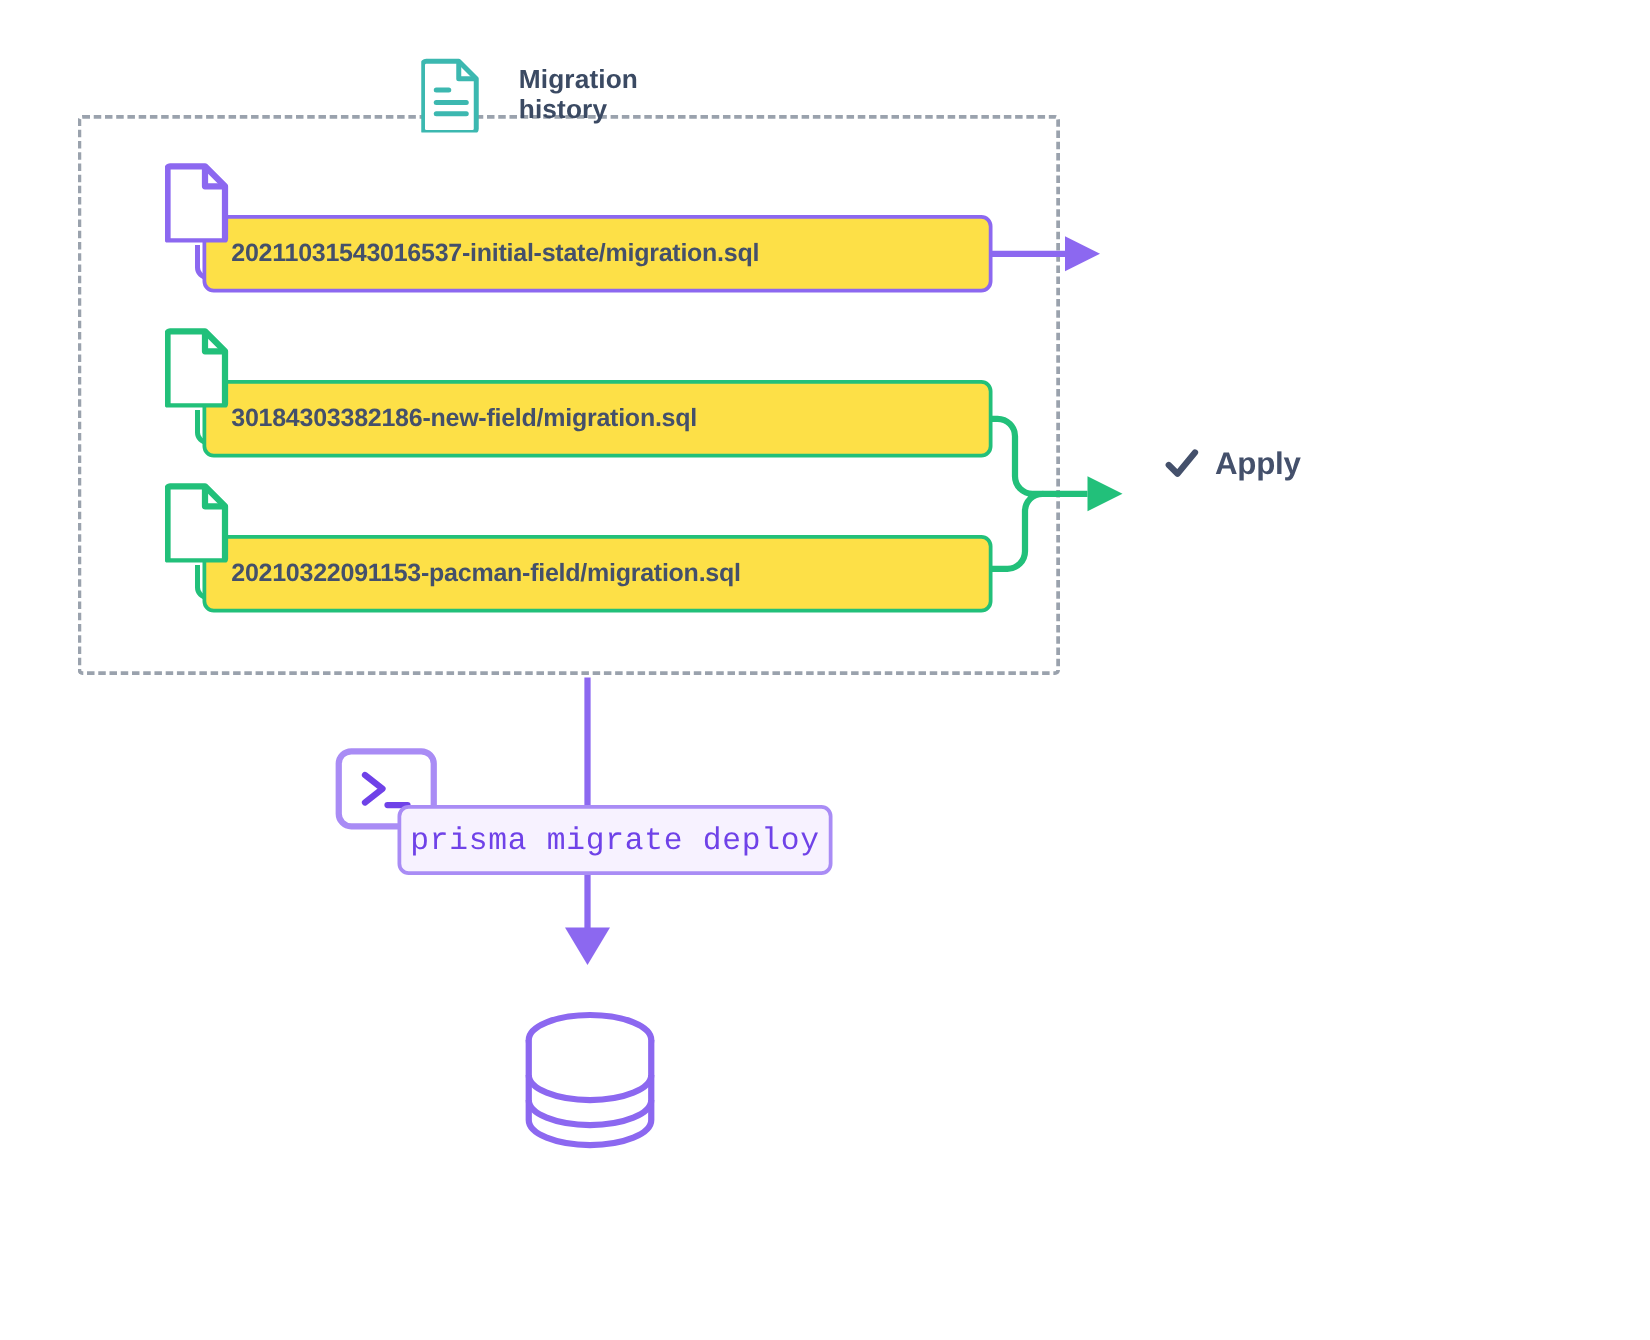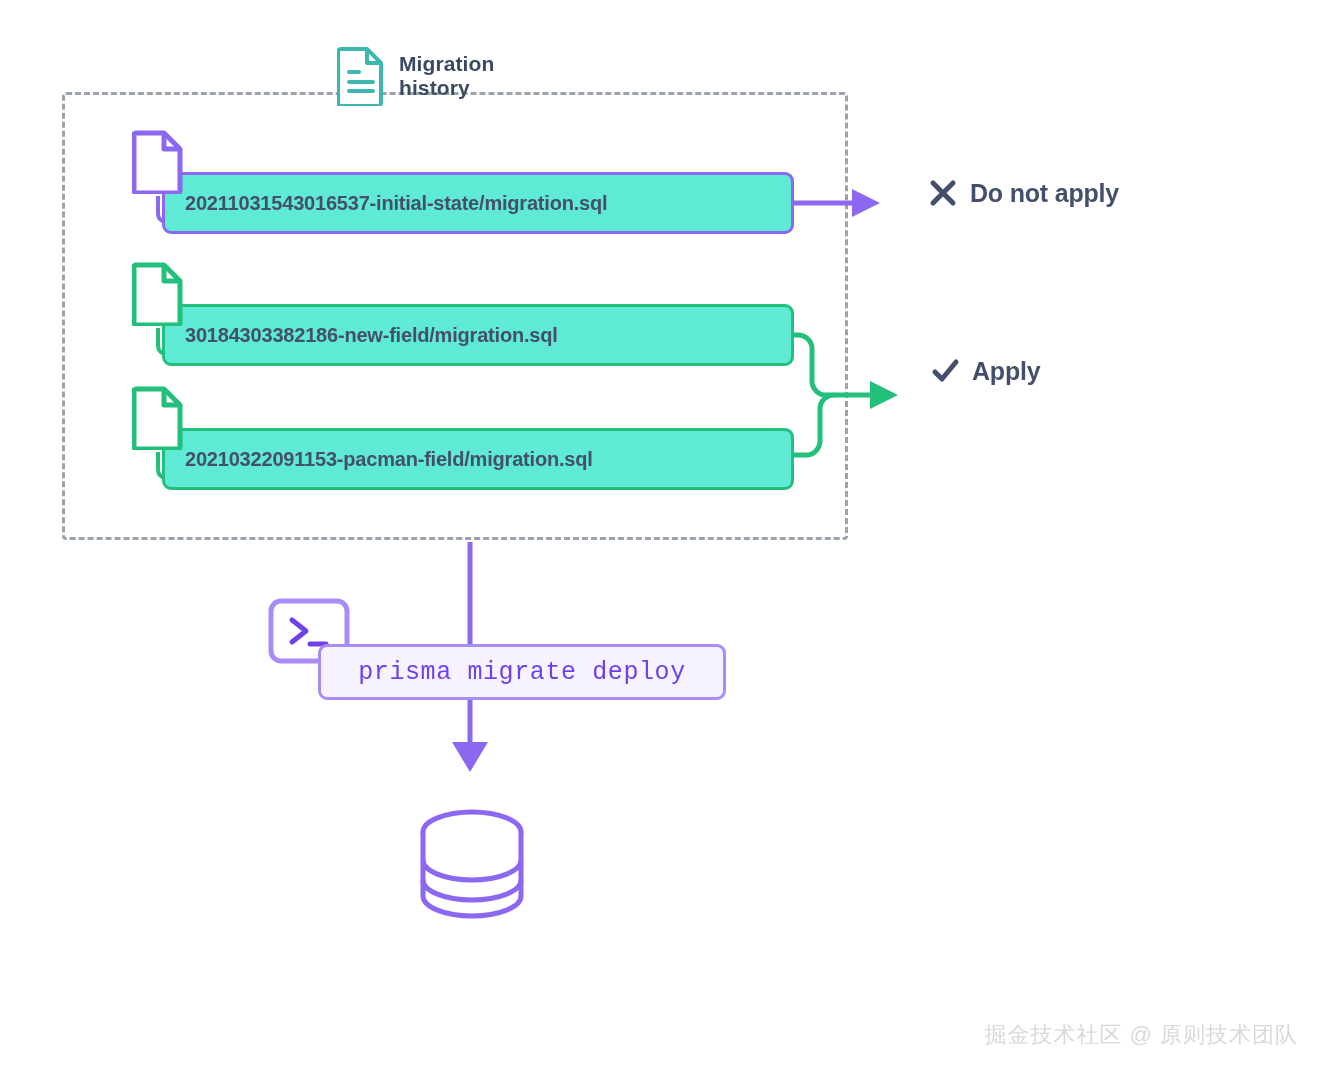--- a/index.html
+++ b/index.html
@@ -10,34 +10,34 @@
   .canvas{position:absolute;inset:0;}
 
   
   .dashed-box{
     position:absolute;left:62px;top:92px;width:786px;height:448px;
     border:3px dashed #9aa2ad;border-radius:4px;box-sizing:border-box;
   }
 
   
   .header{
-    position:absolute;left:337px;top:46px;display:flex;align-items:center;gap:14px;
+    position:absolute;left:337px;top:46px;display:flex;align-items:center;gap:30px;
   }
   .header-label{
     font-size:21px;font-weight:700;color:#3b4a63;line-height:1.15;letter-spacing:.1px;
     white-space:pre-line;
   }
   .doc-icon{width:48px;height:60px;display:block;}
 
   
   .row{position:absolute;height:62px;display:flex;align-items:center;}
   .row .pill{
     position:absolute;left:30px;top:0;height:62px;width:auto;
     display:flex;align-items:center;box-sizing:border-box;
-    border-radius:9px;border:3px solid;background:#5eead4;
+    border-radius:9px;border:3px solid;background:#fde047;
     padding:0 20px;
   }
   .pill-text{
     font-size:20px;font-weight:700;color:#44506b;white-space:nowrap;letter-spacing:-.2px;
   }
   .file-icon{position:absolute;left:0;top:-42px;width:52px;height:64px;z-index:3;}
 
   .row1{left:132px;top:172px;}
   .row1 .pill{border-color:#8c68f0;width:632px;}
   .row2{left:132px;top:304px;}
@@ -51,21 +51,21 @@
   
   .result{position:absolute;display:flex;align-items:center;gap:12px;}
   .result-text{font-size:25px;font-weight:700;color:#44506b;letter-spacing:-.2px;}
   .res-noapply{left:928px;top:178px;}
   .res-apply{left:930px;top:356px;}
   .mark{width:30px;height:30px;display:block;}
 
   
   .term-icon{position:absolute;left:268px;top:598px;width:82px;height:66px;}
   .cmd-box{
-    position:absolute;left:318px;top:644px;width:408px;height:56px;
+    position:absolute;left:318px;top:644px;width:348px;height:56px;
     box-sizing:border-box;border:3px solid #a98cf5;border-radius:9px;
     background:#f7f2ff;display:flex;align-items:center;justify-content:center;
   }
   .cmd-text{
     font-family:"Liberation Mono",monospace;font-size:25px;color:#6f42e8;letter-spacing:.6px;
   }
 
   
   .db{position:absolute;left:418px;top:808px;width:108px;height:112px;}
   .db-label{
@@ -144,27 +144,20 @@
   <div class="row row3">
     <svg class="file-icon" viewBox="0 0 52 64">
       <path d="M4 3 h28 l16 16 v42 a2 2 0 0 1 -2 2 h-42 a2 2 0 0 1 -2 -2 v-56 a2 2 0 0 1 2 -2 z" fill="#ffffff" stroke="#22c07a" stroke-width="5" stroke-linejoin="round"></path>
       <path d="M32 3 v16 h16" fill="none" stroke="#22c07a" stroke-width="5" stroke-linejoin="round"></path>
     </svg>
     <div class="pill">
       <span class="pill-text">20210322091153-pacman-field/migration.sql</span>
     </div>
   </div>
 
-  <div class="result res-noapply">
-    <svg class="mark" viewBox="0 0 30 30">
-      <line x1="5" y1="5" x2="25" y2="25" stroke="#44506b" stroke-width="5" stroke-linecap="round"></line>
-      <line x1="25" y1="5" x2="5" y2="25" stroke="#44506b" stroke-width="5" stroke-linecap="round"></line>
-    </svg>
-    <span class="result-text">Do not apply</span>
-  </div>
 
   <div class="result res-apply">
     <svg class="mark" viewBox="0 0 30 30">
       <polyline points="5,16 12,23 26,6" fill="none" stroke="#44506b" stroke-width="5" stroke-linecap="round" stroke-linejoin="round"></polyline>
     </svg>
     <span class="result-text">Apply</span>
   </div>
 
   <svg class="term-icon" viewBox="0 0 82 66">
     <rect x="3" y="3" width="76" height="60" rx="10" fill="#ffffff" stroke="#a98cf5" stroke-width="5"></rect>
@@ -176,15 +169,14 @@
     <span class="cmd-text">prisma migrate deploy</span>
   </div>
 
   <svg class="db" viewBox="0 0 108 112">
     <ellipse cx="54" cy="24" rx="49" ry="20" fill="#ffffff" stroke="#8c68f0" stroke-width="5"></ellipse>
     <path d="M5 24 v64 a49 20 0 0 0 98 0 v-64" fill="#ffffff" stroke="#8c68f0" stroke-width="5"></path>
     <path d="M5 52 a49 20 0 0 0 98 0" fill="none" stroke="#8c68f0" stroke-width="5"></path>
     <path d="M5 72 a49 20 0 0 0 98 0" fill="none" stroke="#8c68f0" stroke-width="5"></path>
   </svg>
 
-  <div class="watermark">掘金技术社区 @ 原则技术团队</div>
 
 </div>
 
 </body></html>

